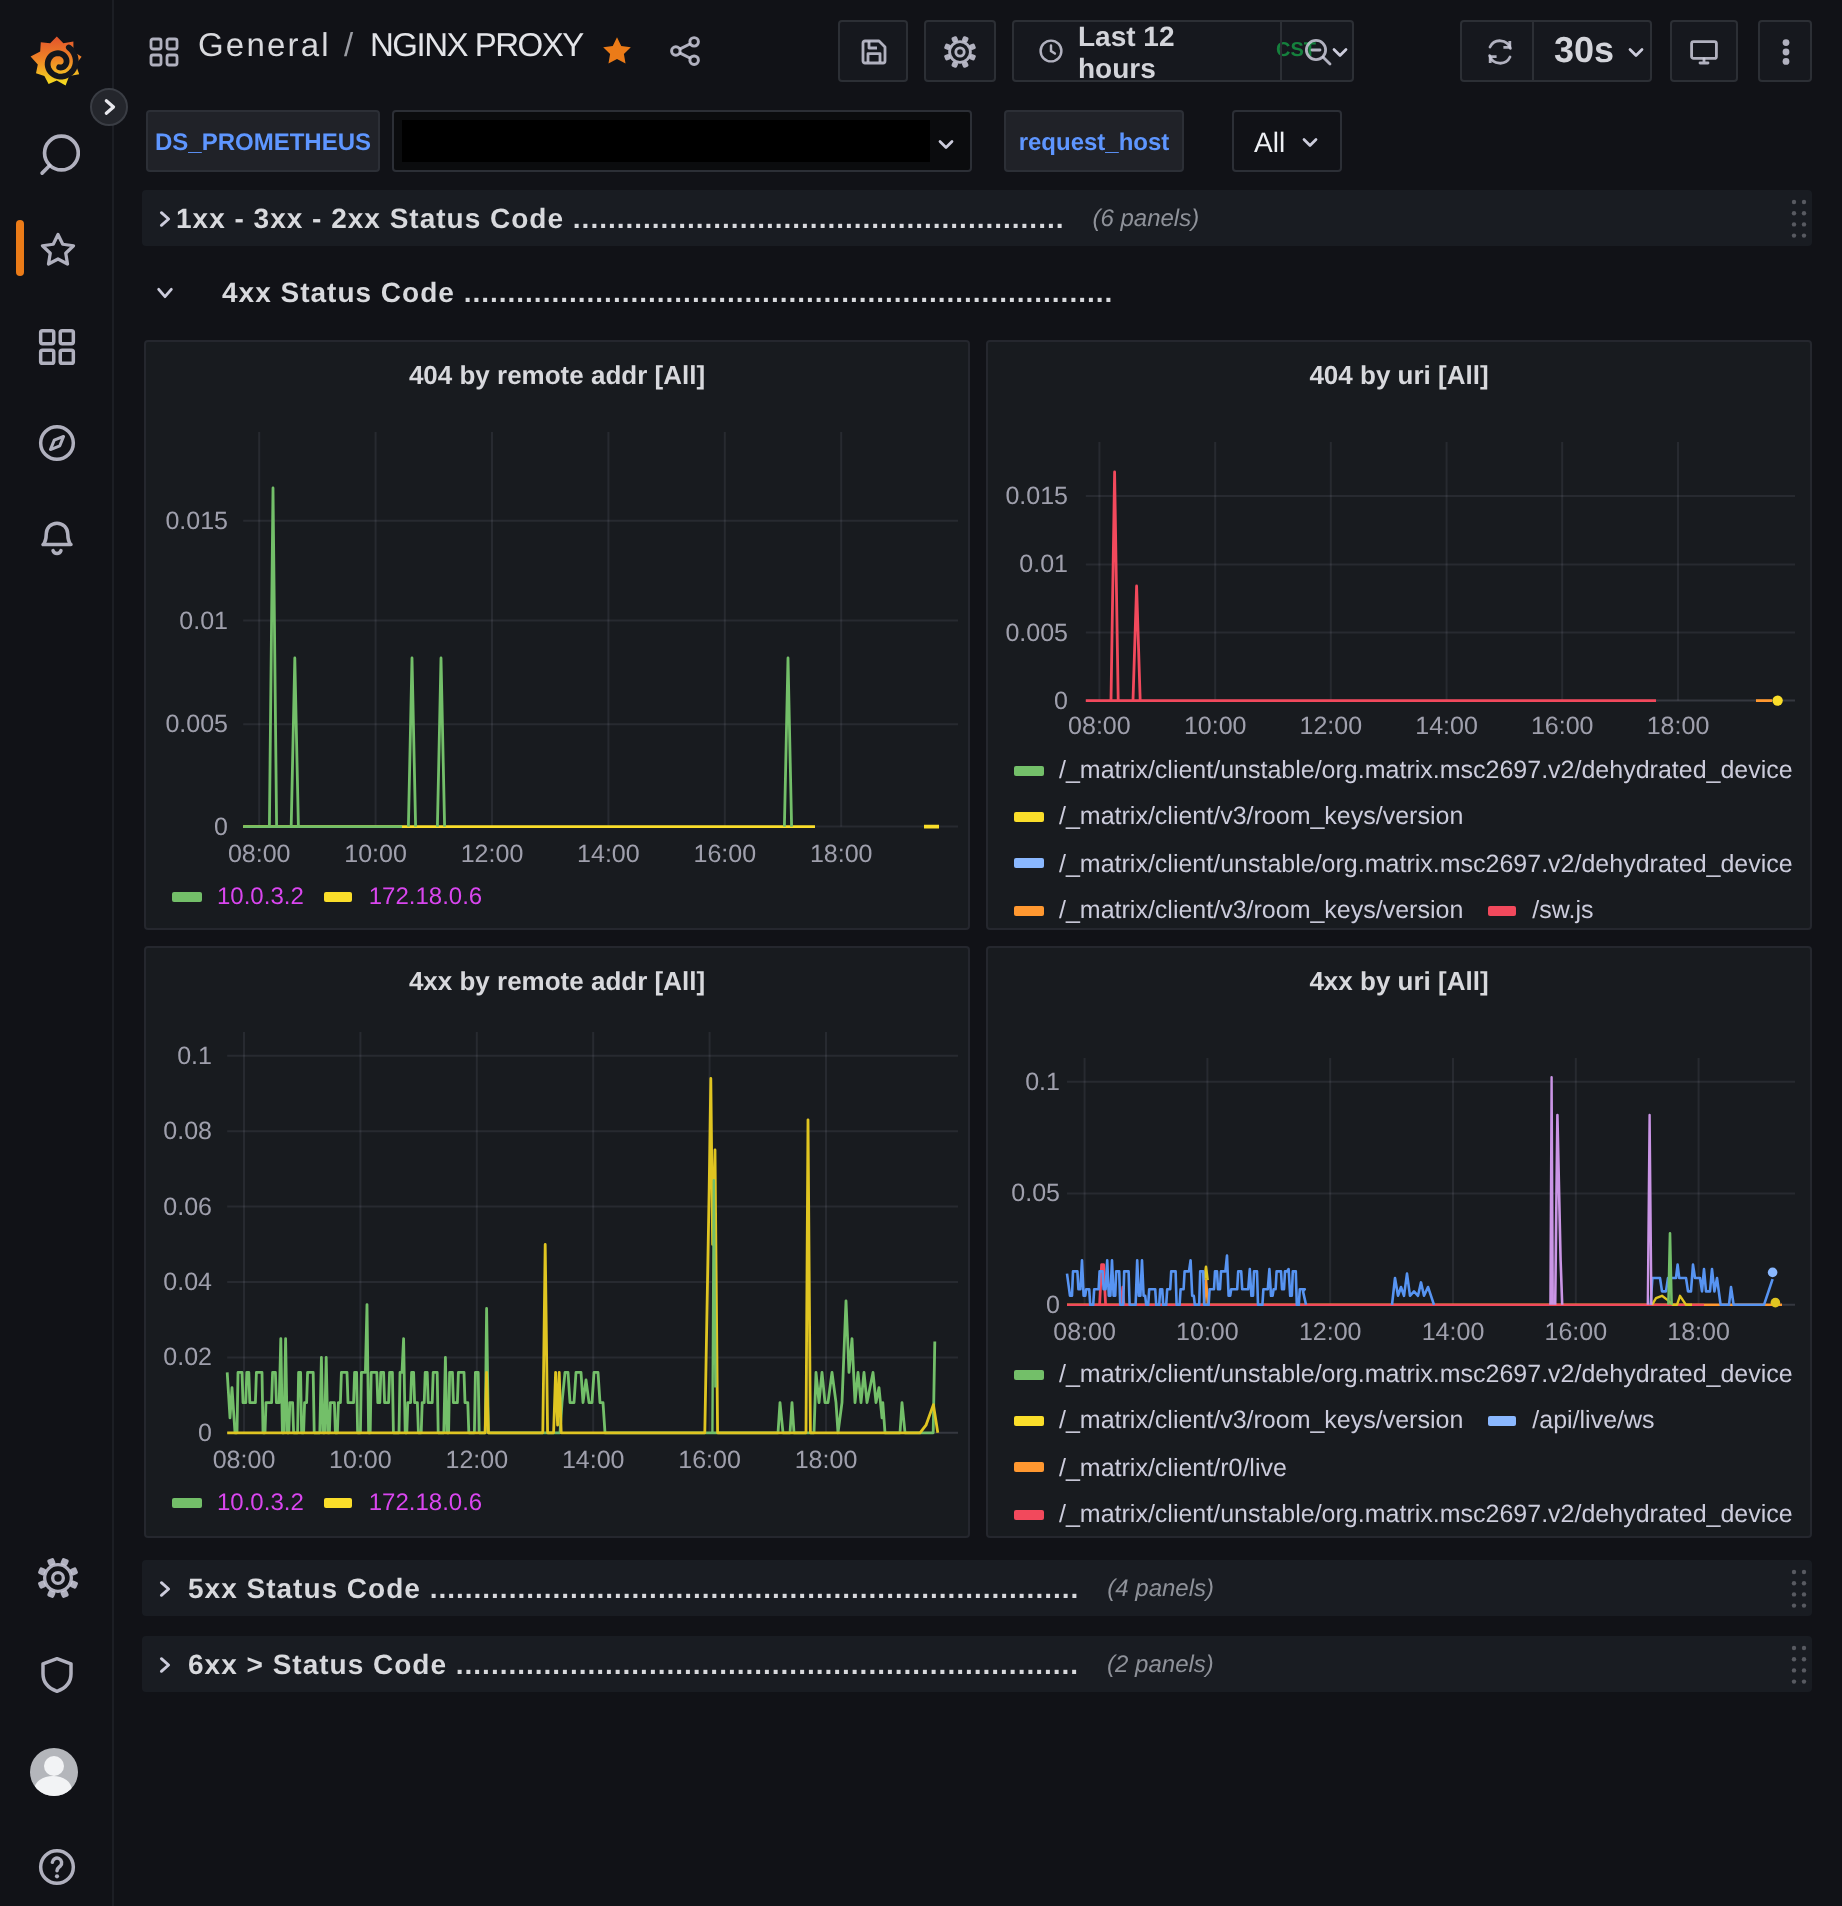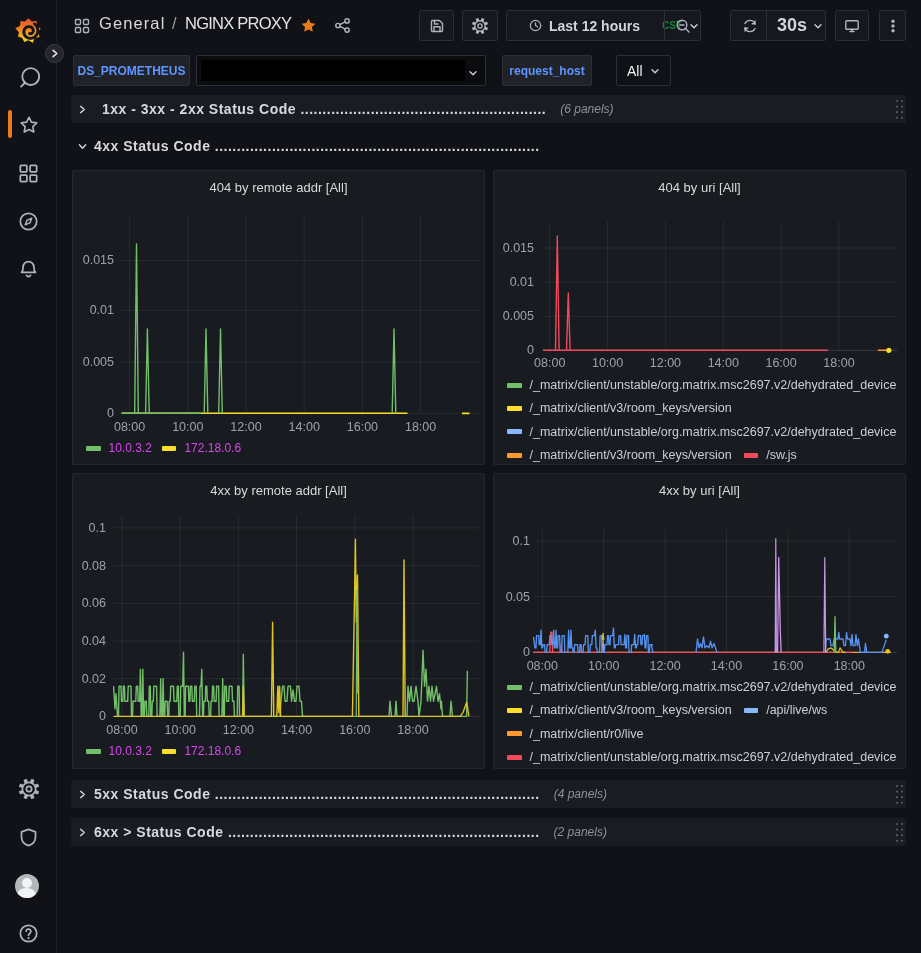--- a/index.html
+++ b/index.html
@@ -1,20 +1,20 @@
 <!DOCTYPE html>
 <html><head><meta charset="utf-8"><style>
 *{margin:0;padding:0;box-sizing:border-box}
 body{width:921px;height:953px;background:#111217;font-family:"Liberation Sans",sans-serif;position:relative;overflow:hidden;color:#ccccdc}
 .abs{position:absolute}
 #sidebar{position:absolute;left:0;top:0;width:57px;height:953px;background:#111217;border-right:1px solid #1c1e24}
 .sbi{position:absolute;left:0;width:57px;display:flex;justify-content:center}
 .tbtn{position:absolute;top:10px;height:31px;border:1px solid #2c2f35;background:#16181e;border-radius:2px;display:flex;align-items:center;justify-content:center}
 .panel{position:absolute;background:#181b1f;border:1px solid #25272e;border-radius:2px;overflow:hidden}
-.ptitle{position:absolute;left:0;right:0;top:9px;text-align:center;font-size:13px;font-weight:400;color:#d8d9dd}
+.ptitle{position:absolute;left:0;right:0;top:9px;text-align:center;font-size:13px;font-weight:700;color:#d8d9dd}
 .leg{position:absolute;left:13px;font-size:12px;color:#d946ef;display:flex;align-items:center}
 .legrow{height:23.3px;display:flex;align-items:center;font-size:12.5px;color:#ccccdc;white-space:nowrap}
 .sw{display:inline-block;width:14.5px;height:5px;border-radius:1px;margin-right:8px;flex:0 0 auto}
 .lt{white-space:nowrap}
 .rowbar{position:absolute;left:71px;width:835px;height:28px;background:#191c22;border-radius:2px;display:flex;align-items:center}
 .rowtitle{font-size:14px;letter-spacing:0.5px;font-weight:700;color:#d8d9dd;white-space:nowrap}
 .npanels{font-size:12px;font-style:italic;color:#8e9199;margin-left:14px}
 .vlabel{position:absolute;top:55px;height:31px;background:#202228;border:1px solid #2c2f36;border-radius:2px;display:flex;align-items:center;justify-content:center;font-size:12px;font-weight:700;color:#5e96ff}
 </style></head><body>
 
@@ -133,21 +133,21 @@
       <rect x="6.55" y="-0.20" width="2.9" height="2.7" rx="0.8" fill="rgba(204,204,220,0.85)" transform="rotate(22.5 8 8)"></rect>
       <rect x="6.55" y="-0.20" width="2.9" height="2.7" rx="0.8" fill="rgba(204,204,220,0.85)" transform="rotate(67.5 8 8)"></rect>
       <rect x="6.55" y="-0.20" width="2.9" height="2.7" rx="0.8" fill="rgba(204,204,220,0.85)" transform="rotate(112.5 8 8)"></rect>
       <rect x="6.55" y="-0.20" width="2.9" height="2.7" rx="0.8" fill="rgba(204,204,220,0.85)" transform="rotate(157.5 8 8)"></rect>
       <rect x="6.55" y="-0.20" width="2.9" height="2.7" rx="0.8" fill="rgba(204,204,220,0.85)" transform="rotate(202.5 8 8)"></rect>
       <rect x="6.55" y="-0.20" width="2.9" height="2.7" rx="0.8" fill="rgba(204,204,220,0.85)" transform="rotate(247.5 8 8)"></rect>
       <rect x="6.55" y="-0.20" width="2.9" height="2.7" rx="0.8" fill="rgba(204,204,220,0.85)" transform="rotate(292.5 8 8)"></rect>
       <rect x="6.55" y="-0.20" width="2.9" height="2.7" rx="0.8" fill="rgba(204,204,220,0.85)" transform="rotate(337.5 8 8)"></rect>
     </svg>
   </div>
-<div class="tbtn" style="left:506px;width:195px;justify-content:flex-end;padding:0">
+<div class="tbtn" style="left:506px;width:171px;justify-content:flex-end;padding:0">
   <span style="margin-left:12px;display:flex">
       <svg width="13" height="13" viewBox="0 0 16 16" fill="none">
         <circle cx="8" cy="8" r="6.4" stroke="rgba(204,204,220,0.85)" stroke-width="1.5"></circle>
         <path d="M8 4.6V8l2.4 1.6" stroke="rgba(204,204,220,0.85)" stroke-width="1.5" stroke-linecap="round"></path>
       </svg>
     </span>
   <span style="margin-left:7px;font-size:14px;font-weight:600;color:#d3d4da">Last 12 hours</span>
   <span style="margin-left:22px;font-size:10px;font-weight:600;color:#15803d">CST</span>
   <span style="margin-left:6px;display:flex">
       <svg width="12" height="12" viewBox="0 0 14 14">
@@ -207,41 +207,41 @@
       </svg>
     </span>
 </div>
 
 <div class="rowbar" style="top:95px">
   <span style="margin-left:7px;display:flex">
       <svg width="9" height="9" viewBox="0 0 10 10">
         <path d="M3 1.5L7 5 3 8.5" stroke="#ccccdc" stroke-width="1.6" fill="none" stroke-linecap="round" stroke-linejoin="round"></path>
       </svg>
     </span>
-  <span class="rowtitle" style="margin-left:15px">1xx - 3xx - 2xx Status Code ........................................................</span>
+  <span class="rowtitle" style="margin-left:1px">1xx - 3xx - 2xx Status Code ........................................................</span>
   <span class="npanels">(6 panels)</span>
 </div>
 <svg style="position:absolute;right:16px;top:99px" width="10" height="20" viewBox="0 0 10 20">
     <circle cx="2" cy="2.0" r="1.1" fill="#585a61"></circle>
     <circle cx="7" cy="2.0" r="1.1" fill="#585a61"></circle>
     <circle cx="2" cy="7.6" r="1.1" fill="#585a61"></circle>
     <circle cx="7" cy="7.6" r="1.1" fill="#585a61"></circle>
     <circle cx="2" cy="13.2" r="1.1" fill="#585a61"></circle>
     <circle cx="7" cy="13.2" r="1.1" fill="#585a61"></circle>
     <circle cx="2" cy="18.799999999999997" r="1.1" fill="#585a61"></circle>
     <circle cx="7" cy="18.799999999999997" r="1.1" fill="#585a61"></circle>
   </svg>
 
 <div class="abs" style="left:71px;top:132px;width:835px;height:28px;display:flex;align-items:center">
   <span style="margin-left:7px;display:flex">
       <svg width="9" height="9" viewBox="0 0 10 10">
         <path d="M1.5 3L5 7 8.5 3" stroke="#ccccdc" stroke-width="1.6" fill="none" stroke-linecap="round" stroke-linejoin="round"></path>
       </svg>
     </span>
-  <span class="rowtitle" style="margin-left:7px">4xx Status Code ..........................................................................</span>
+  <span class="rowtitle" style="margin-left:24px">4xx Status Code ..........................................................................</span>
 </div>
 
 <div class="panel" style="left:72px;top:170px;width:413px;height:295px">
   <div class="ptitle">404 by remote addr [All]</div>
   <svg width="413" height="295" viewBox="0 0 413 295" font-family="Liberation Sans, sans-serif">
       <line x1="48.6" y1="89.4" x2="406.0" y2="89.4" stroke="rgba(204,204,220,0.09)" stroke-width="1"></line>
       <line x1="48.6" y1="139.3" x2="406.0" y2="139.3" stroke="rgba(204,204,220,0.09)" stroke-width="1"></line>
       <line x1="48.6" y1="191.1" x2="406.0" y2="191.1" stroke="rgba(204,204,220,0.09)" stroke-width="1"></line>
       <line x1="48.6" y1="242.3" x2="406.0" y2="242.3" stroke="rgba(204,204,220,0.09)" stroke-width="1"></line>
       <line x1="56.6" y1="45.0" x2="56.6" y2="242.3" stroke="rgba(204,204,220,0.09)" stroke-width="1"></line>

